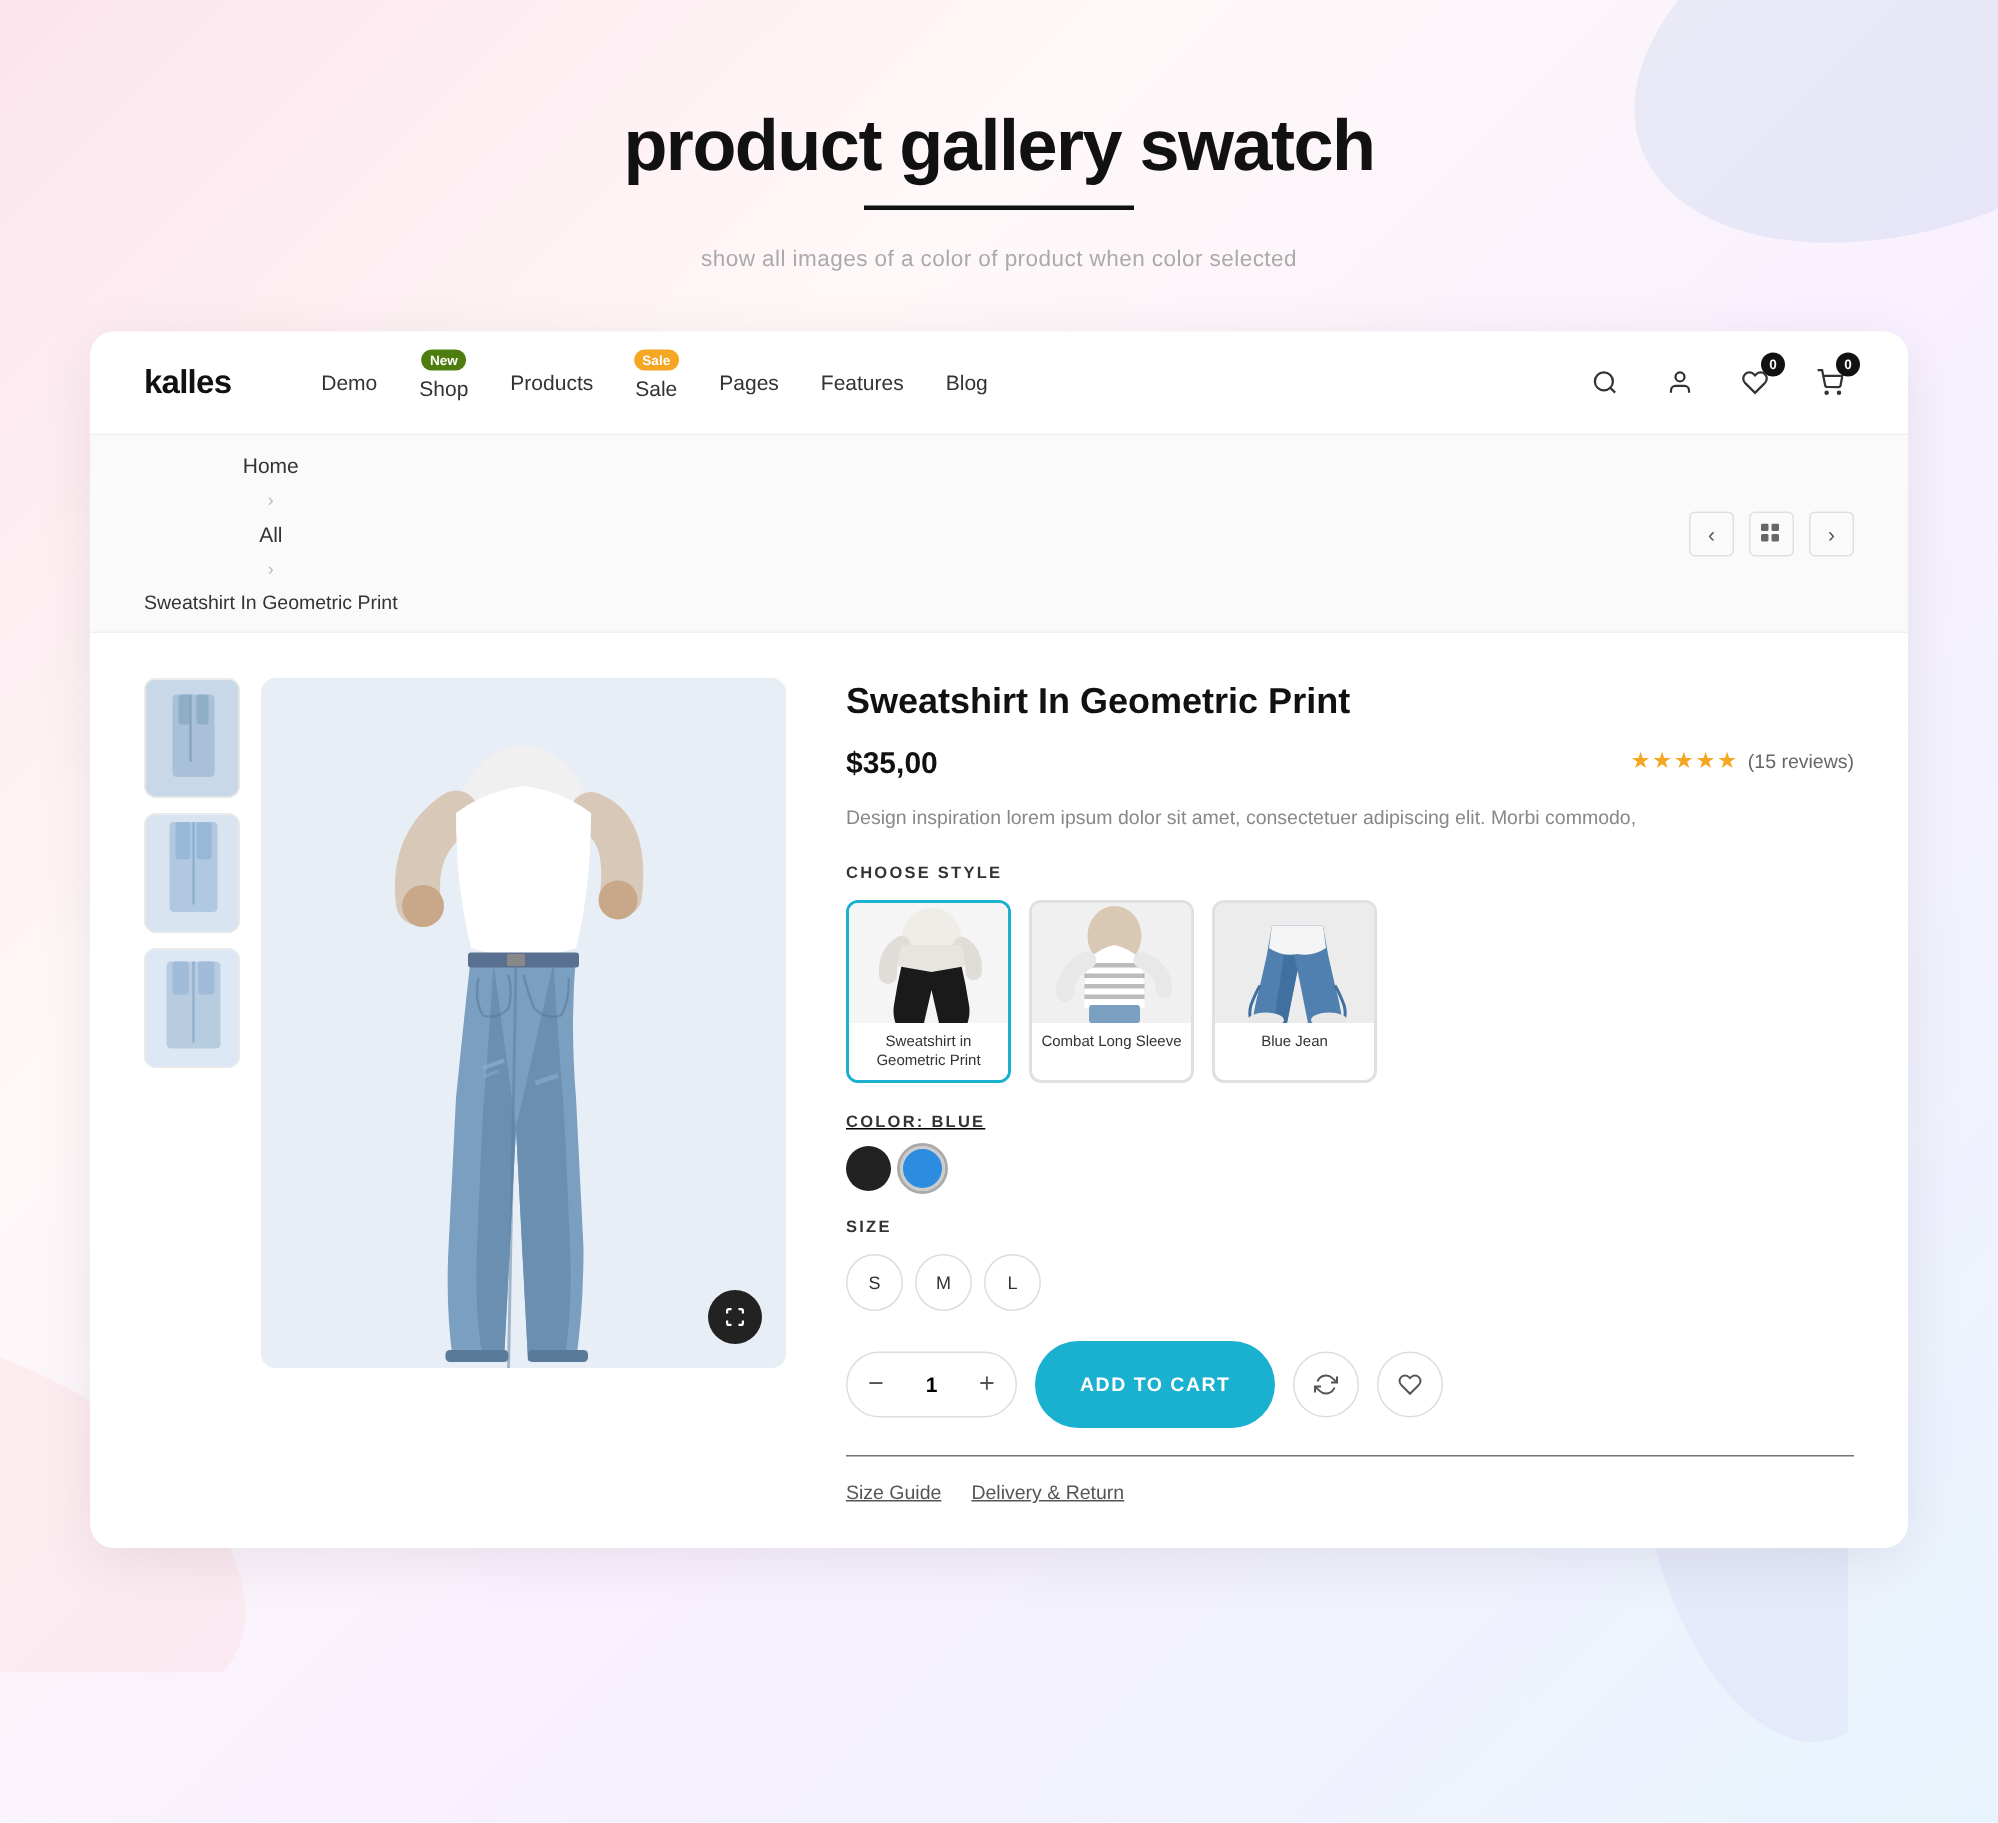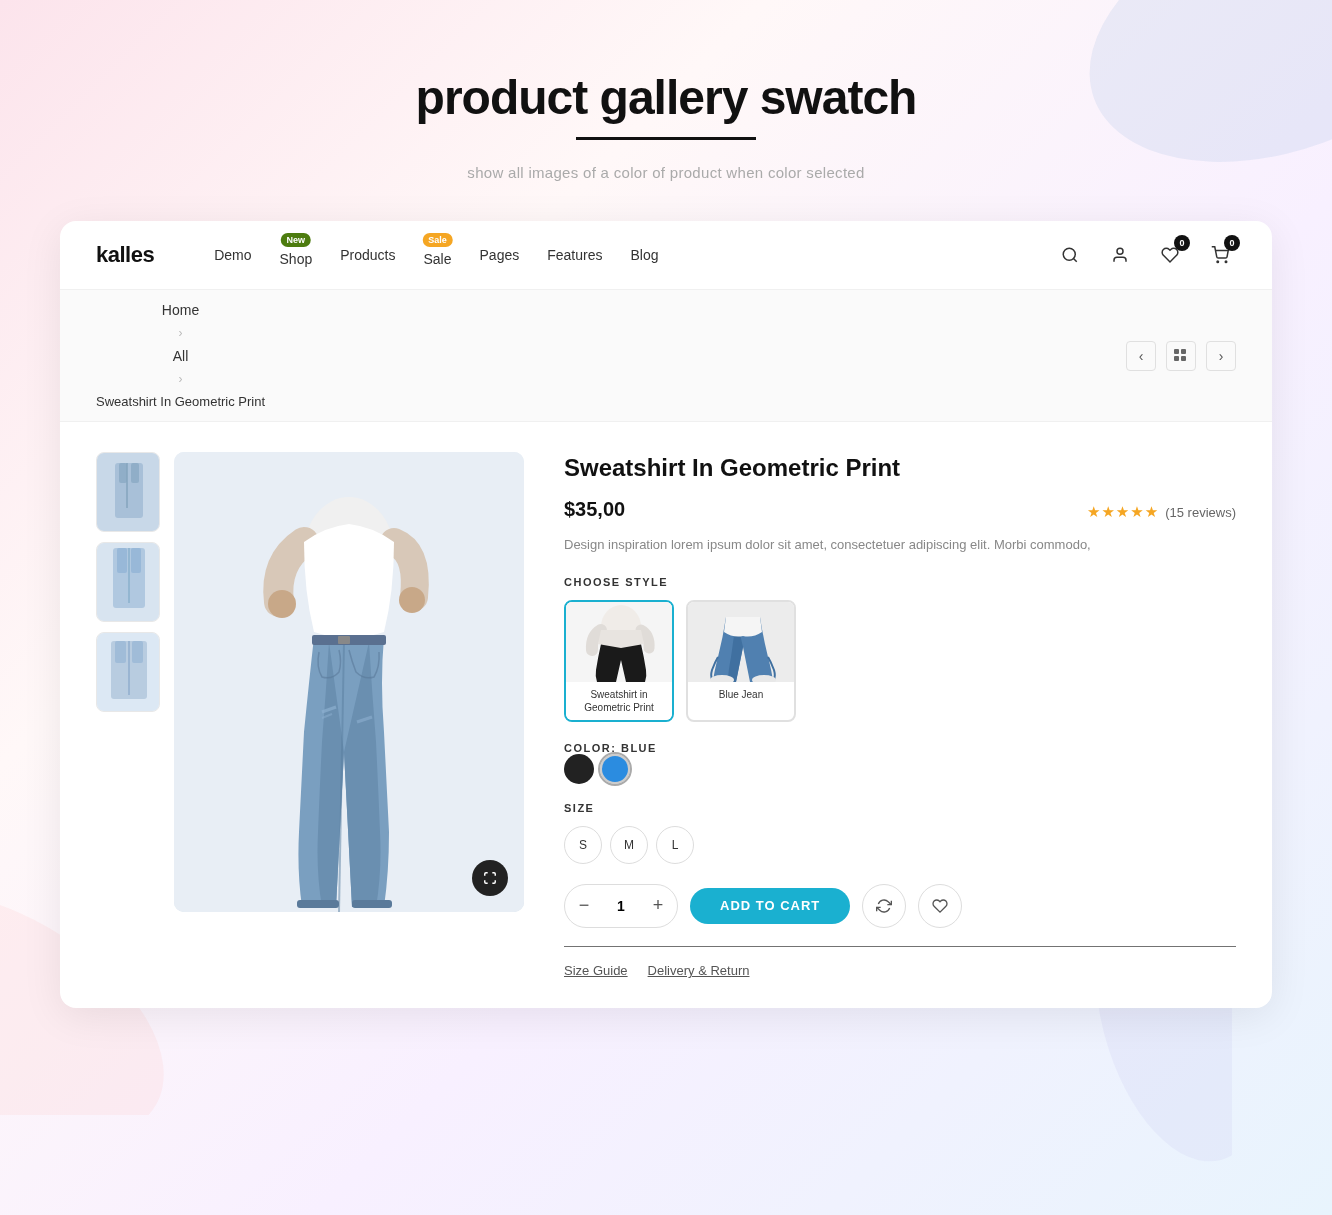--- a/index.html
+++ b/index.html
@@ -243,21 +243,21 @@
     }
     .product-title {
       font-size: 24px;
       font-weight: 700;
       color: #111;
       margin-bottom: 10px;
       line-height: 1.3;
     }
     .product-price-row {
       display: flex;
-      align-items: flex-end;
+      align-items: flex-start;
       justify-content: space-between;
       margin-bottom: 14px;
       margin-top: 15px;
     }
     .product-price {
       font-size: 20px;
       font-weight: 600;
       color: #111;
     }
     .product-rating {
@@ -323,20 +323,22 @@
     
     .color-row {
       display: flex;
       align-items: center;
       gap: 6px;
       margin-bottom: 0;
     }
     .color-label-row {
       display: flex;
       gap: 8px;
+      margin-bottom: 10px;
+      text-decoration: underline;
     }
     .color-swatch {
       width: 30px;
       height: 30px;
       border-radius: 50%;
       cursor: pointer;
       border: 2px solid transparent;
       position: relative;
     }
     .color-swatch.active {
@@ -409,21 +411,21 @@
       width: 36px;
       text-align: center;
       font-size: 14px;
       font-weight: 600;
     }
     .add-cart-btn {
       background: #1ab0d0;
       color: #fff;
       border: none;
       border-radius: 30px;
-      height: 36px;
+      height: 58px;
       padding: 0 30px;
       font-size: 13px;
       font-weight: 700;
       letter-spacing: 1px;
       cursor: pointer;
       text-transform: uppercase;
     }
     .icon-action-btn {
       width: 44px;
       height: 44px;
@@ -668,20 +670,42 @@
                 <path d="M35 42 Q32 55 30 68 Q29 74 31 80 L50 80 L55 58 L60 80 L79 80 Q81 74 80 68 Q78 55 75 42Z" fill="#1a1a1a"></path>
 
                 <path d="M35 28 Q25 34 26 48" stroke="#e0dcd8" stroke-width="12" stroke-linecap="round" fill="none"></path>
                 <path d="M75 28 Q84 33 83 46" stroke="#e0dcd8" stroke-width="11" stroke-linecap="round" fill="none"></path>
                 <path d="M35 28 L75 28 L78 42 L55 46 L32 42Z" fill="#e8e4e0"></path>
               </svg>
             </div>
             <div class="style-card-label">Sweatshirt in Geometric Print</div>
           </div>
 
+          <div class="style-card">
+            <div class="style-card-img">
+              <svg width="110" height="80" viewBox="0 0 110 80">
+                <rect width="110" height="80" fill="#f0f0f0"></rect>
+
+                <ellipse cx="55" cy="22" rx="18" ry="20" fill="#d8c8b4"></ellipse>
+
+                <path d="M37 38 Q35 55 35 70 L75 70 Q75 55 73 38 Q65 30 55 28 Q45 30 37 38Z" fill="#fff"></path>
+
+                <rect x="35" y="40" width="40" height="3" fill="#555" opacity="0.4"></rect>
+                <rect x="35" y="47" width="40" height="3" fill="#555" opacity="0.4"></rect>
+                <rect x="35" y="54" width="40" height="3" fill="#555" opacity="0.4"></rect>
+                <rect x="35" y="61" width="40" height="3" fill="#555" opacity="0.4"></rect>
+
+                <path d="M37 38 Q22 46 22 60" stroke="#e8e8e8" stroke-width="12" stroke-linecap="round" fill="none"></path>
+                <path d="M73 38 Q88 44 88 58" stroke="#e8e8e8" stroke-width="11" stroke-linecap="round" fill="none"></path>
+
+                <rect x="38" y="68" width="34" height="12" rx="2" fill="#7a9fc0"></rect>
+              </svg>
+            </div>
+            <div class="style-card-label">Combat Long Sleeve</div>
+          </div>
 
           <div class="style-card">
             <div class="style-card-img">
               <svg width="110" height="80" viewBox="0 0 110 80">
                 <rect width="110" height="80" fill="#ececec"></rect>
 
                 <path d="M38 15 Q35 35 30 55 Q26 70 25 80 L48 80 L55 45 L62 80 L85 80 Q84 70 80 55 Q75 35 72 15Z" fill="#5080b0"></path>
 
                 <path d="M48 15 Q46 35 43 55 Q40 70 40 80 L48 80 L55 45 L48 15Z" fill="#4070a0"></path>
 

